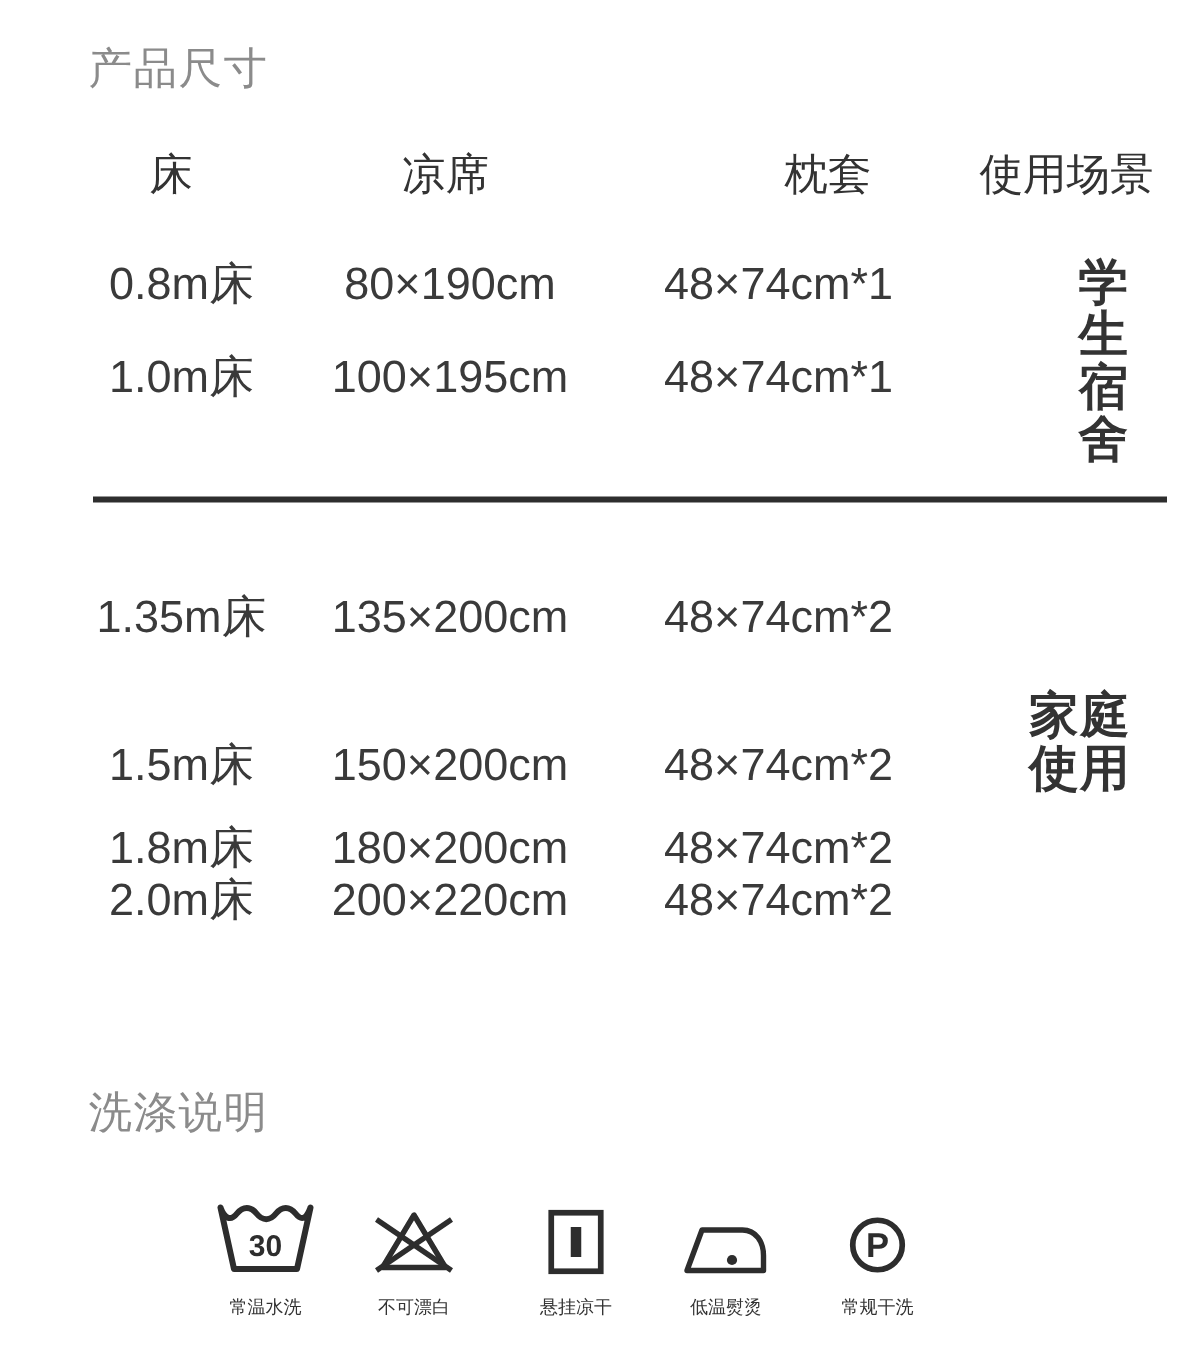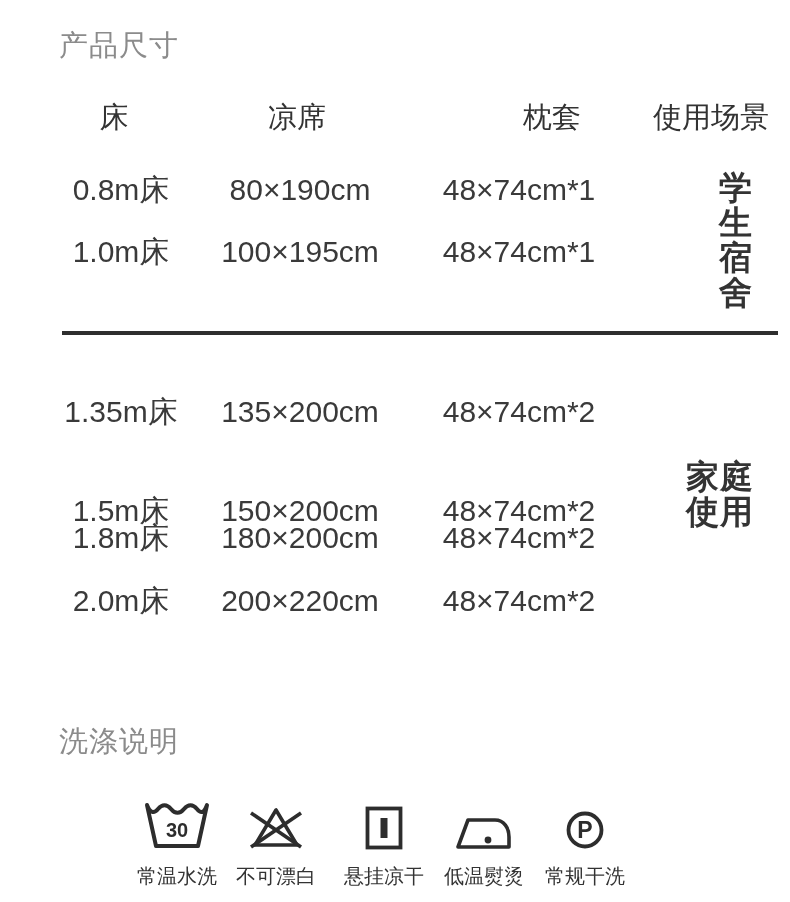--- a/index.html
+++ b/index.html
@@ -13,21 +13,21 @@
   .cell{position:absolute;transform:translateX(-50%);font-size:30px;line-height:36px;
         white-space:nowrap;color:#3a3a3a;}
   .c-bed{left:121px;}
   .c-mat{left:300px;}
   .c-pillow{left:519px;}
   .scenario{position:absolute;left:720px;transform:translateX(-50%);text-align:center;
             font-size:33px;line-height:35px;font-weight:600;color:#333333;letter-spacing:1px;}
   .divider{position:absolute;left:62px;top:331px;width:716px;height:4px;background:#2e2e2e;}
   .care-item{position:absolute;top:798px;width:124px;text-align:center;}
   .icon-box{height:52px;display:flex;align-items:flex-end;justify-content:center;}
-  .care-label{margin-top:13px;font-size:20px;font-weight:500;color:#333333;white-space:nowrap;}
+  .care-label{margin-top:13px;font-size:12px;font-weight:500;color:#333333;white-space:nowrap;}
   svg{display:block;}
   .stroke{stroke:#2d2d2d;fill:none;}
   .fillmark{fill:#2d2d2d;}
   svg text{font-family:"Liberation Sans","DejaVu Sans",sans-serif;}
 </style>
 </head>
 <body>
 
 <div class="page">
 
@@ -61,21 +61,21 @@
   <div class="row" style="top:394px;padding-left:32px;">
     <span class="cell c-bed">1.35m床</span>
     <span class="cell c-mat">135×200cm</span>
     <span class="cell c-pillow">48×74cm*2</span>
   </div>
   <div class="row" style="top:457px;margin-top:36px;">
     <span class="cell c-bed">1.5m床</span>
     <span class="cell c-mat">150×200cm</span>
     <span class="cell c-pillow">48×74cm*2</span>
   </div>
-  <div class="row" style="top:520px;">
+  <div class="row" style="top:548px;">
     <span class="cell c-bed">1.8m床</span>
     <span class="cell c-mat">180×200cm</span>
     <span class="cell c-pillow">48×74cm*2</span>
   </div>
   <div class="row" style="top:583px;">
     <span class="cell c-bed">2.0m床</span>
     <span class="cell c-mat">200×220cm</span>
     <span class="cell c-pillow">48×74cm*2</span>
   </div>
 

